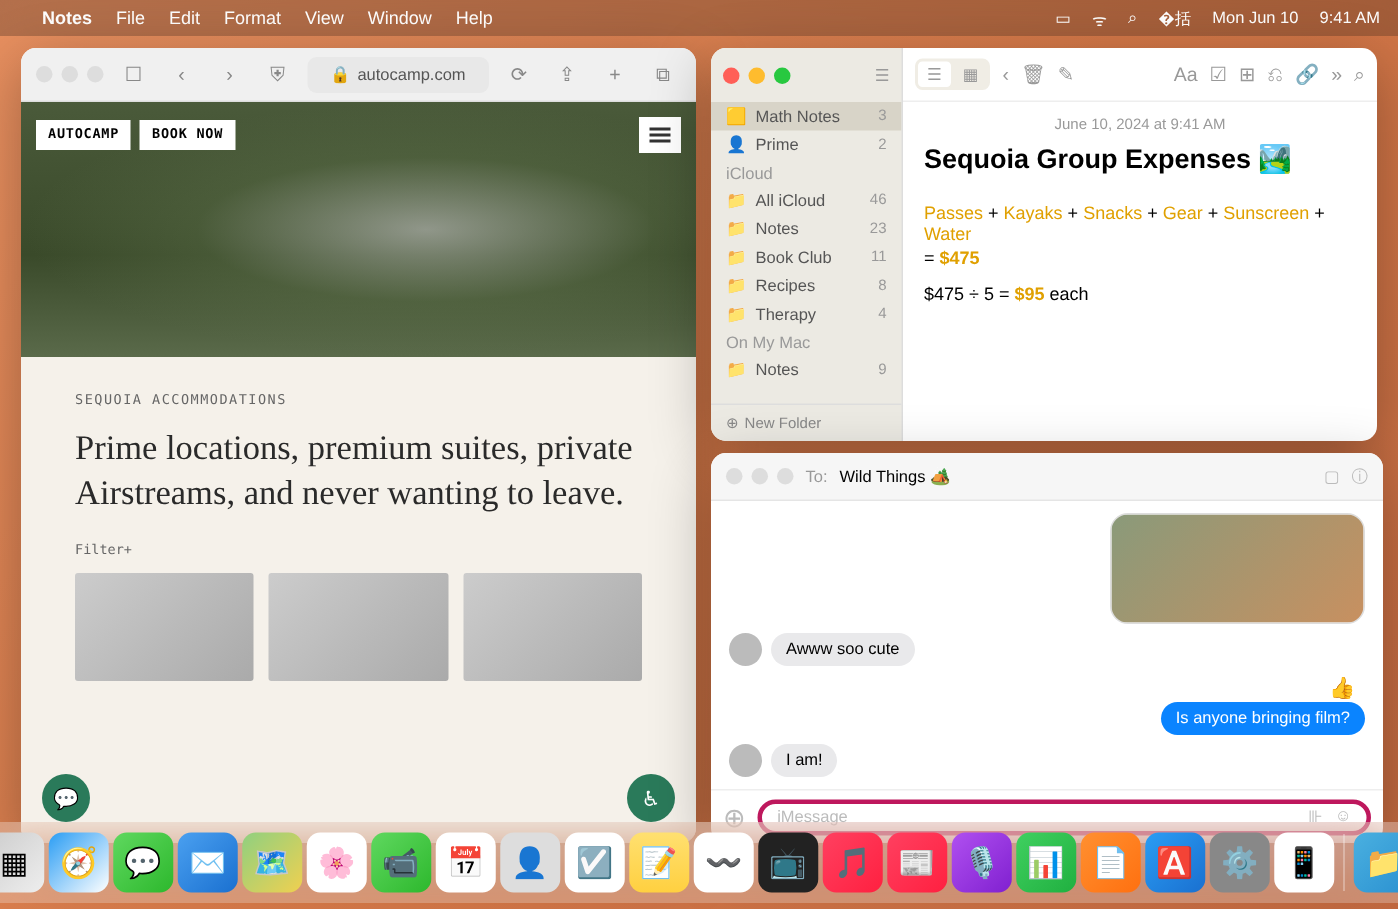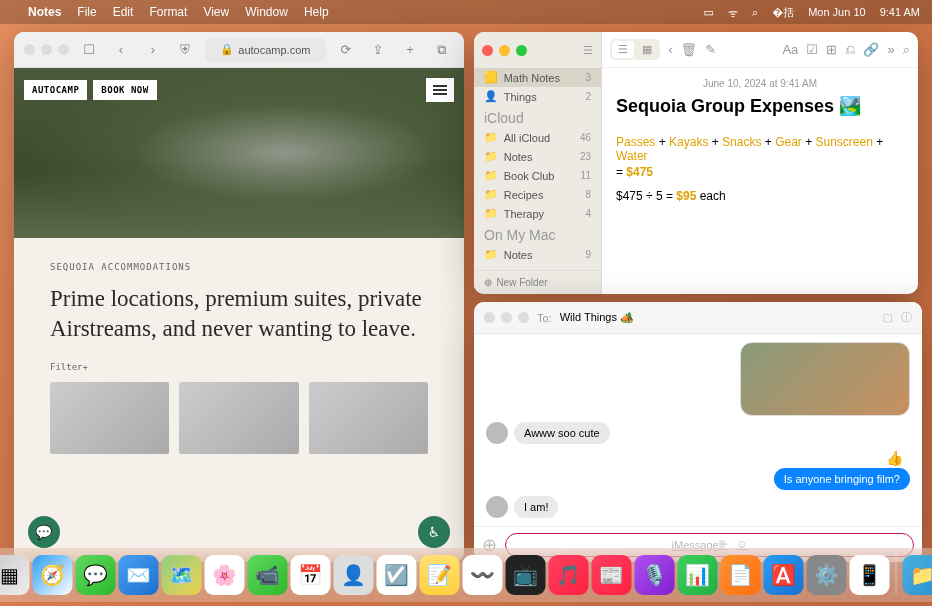--- a/index.html
+++ b/index.html
@@ -42,21 +42,21 @@
 
 
 .notes { position: absolute; left: 474px; top: 8px; width: 444px; height: 262px; background: #fff; border-radius: 10px; box-shadow: 0 10px 40px rgba(0,0,0,0.3); overflow: hidden; display: flex; }
 .notes-sidebar { width: 128px; background: #eceae3; border-right: 1px solid #ddd; display: flex; flex-direction: column; font-size: 11px; }
 .notes-sb-top { height: 36px; display: flex; align-items: center; padding: 0 8px; gap: 6px; }
 .notes-sb-top .traffic span:nth-child(1){background:#ff5f57;} .notes-sb-top .traffic span:nth-child(2){background:#febc2e;} .notes-sb-top .traffic span:nth-child(3){background:#28c840;}
 .sb-list { flex: 1; overflow: auto; }
 .sb-item { display: flex; align-items: center; padding: 3px 10px; gap: 6px; color: #555; }
 .sb-item.selected { background: #d8d4c8; }
 .sb-item .cnt { margin-left: auto; font-size: 10px; color: #999; }
-.sb-header { padding: 4px 10px 2px; font-size: 14px; color: #999; }
+.sb-header { padding: 4px 10px 2px; font-size: 11px; color: #999; }
 .sb-foot { padding: 6px 10px; border-top: 1px solid #ddd; font-size: 10px; color: #888; display: flex; gap: 4px; align-items: center; }
 .notes-main { flex: 1; display: flex; flex-direction: column; }
 .notes-toolbar { height: 36px; border-bottom: 1px solid #eee; display: flex; align-items: center; padding: 0 8px; gap: 8px; color: #999; font-size: 13px; }
 .notes-toolbar .seg { display: flex; background: #f0ede5; border-radius: 5px; padding: 2px; gap: 2px; }
 .notes-toolbar .seg span { padding: 2px 6px; border-radius: 3px; font-size: 11px; }
 .notes-toolbar .seg span.on { background: #fff; }
 .notes-toolbar .sp { flex: 1; }
 .note-body { flex: 1; padding: 10px 14px; overflow: auto; font-size: 12px; }
 .note-date { text-align: center; font-size: 10px; color: #999; margin-bottom: 6px; }
 .note-title { font-size: 18px; font-weight: 700; margin-bottom: 10px; }
@@ -75,21 +75,21 @@
 .msg-img { align-self: flex-end; width: 170px; height: 80px; background: linear-gradient(135deg, #8a9a7a, #c89060); border-radius: 12px; border: 1px solid #ddd; }
 .msg-name { font-size: 9px; color: #999; margin-left: 28px; }
 .msg-row { display: flex; align-items: flex-end; gap: 6px; }
 .msg-row.right { justify-content: flex-end; align-items: flex-end; }
 .avatar { width: 22px; height: 22px; border-radius: 50%; background: #bbb; flex-shrink: 0; }
 .bubble { padding: 5px 10px; border-radius: 12px; font-size: 11px; max-width: 260px; }
 .bubble.gray { background: #e9e9eb; color: #000; }
 .bubble.blue { background: #0a84ff; color: #fff; }
 .tapback { align-self: flex-end; font-size: 14px; margin-right: 6px; margin-bottom: -4px; }
 .msg-input { height: 36px; border-top: 1px solid #eee; display: flex; align-items: center; padding: 0 8px; gap: 8px; }
-.msg-field { flex: 1; border: 1px solid #be185d; border-radius: 14px; height: 24px; padding: 0 10px; font-size: 11px; color: #bbb; display: flex; align-items: center; justify-content: center; text-decoration: underline; }
+.msg-field { flex: 1; border: 3px solid #be185d; border-radius: 14px; height: 24px; padding: 0 10px; font-size: 11px; color: #bbb; display: flex; align-items: center; justify-content: space-between; }
 
 
 .dock { position: absolute; bottom: 4px; left: 50%; transform: translateX(-50%); height: 54px; background: rgba(255,255,255,0.25); backdrop-filter: blur(20px); border-radius: 16px; padding: 5px 8px; display: flex; gap: 3px; align-items: center; }
 .dock-icon { width: 40px; height: 40px; border-radius: 9px; background: linear-gradient(135deg, #6af, #39d); display: flex; align-items: center; justify-content: center; font-size: 20px; }
 .dock-sep { width: 1px; height: 38px; background: rgba(255,255,255,0.4); margin: 0 3px; }
 </style>
 </head>
 <body>
 
 <div class="menubar">
@@ -173,21 +173,21 @@
         <span style="margin-left:auto;color:#999">☰</span>
       </div>
       <div class="sb-list">
         <div class="sb-item selected">
           <span>🟨</span>
           <span>Math Notes</span>
           <span class="cnt">3</span>
         </div>
         <div class="sb-item">
           <span>👤</span>
-          <span>Things</span>
+          <span>Prime</span>
           <span class="cnt">2</span>
         </div>
         <div class="sb-header">iCloud</div>
         <div class="sb-item">
             <span>📁</span>
             <span>All iCloud</span>
             <span class="cnt">46</span>
           </div>
         <div class="sb-item">
             <span>📁</span>

